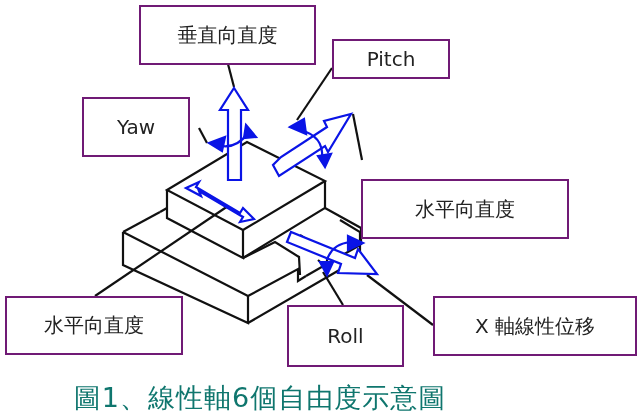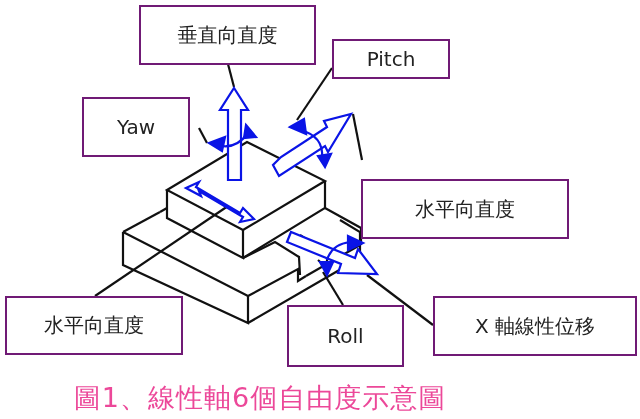--- a/index.html
+++ b/index.html
@@ -3,21 +3,21 @@
 <meta charset="utf-8">
 <style>
   html, body { margin:0; padding:0; background:#ffffff; }
   body { width:640px; height:419px; position:relative; overflow:hidden;
          font-family:"DejaVu Sans", "Liberation Sans", sans-serif; }
   svg.diagram { position:absolute; left:0; top:0; }
   .label-box { position:absolute; border:2px solid #701a75; background:#fff; box-sizing:border-box;
                display:flex; align-items:center; justify-content:center;
                font-size:20px; color:#222; }
   .caption { position:absolute; left:0; width:520px; top:380px; text-align:center;
-             font-size:27px; color:#ec4899; letter-spacing:1px; }
+             font-size:27px; color:#0f766e; letter-spacing:1px; }
 </style>
 </head>
 <body>
 
 <svg class="diagram" width="640" height="419" viewBox="0 0 640 419">
   <g stroke="#111" stroke-width="2.2" fill="none">
     <line x1="228" y1="64" x2="234" y2="87"></line>
     <line x1="332" y1="68" x2="297" y2="120"></line>
     <line x1="199" y1="128" x2="207" y2="143"></line>
     <line x1="353" y1="114" x2="362" y2="160"></line>

